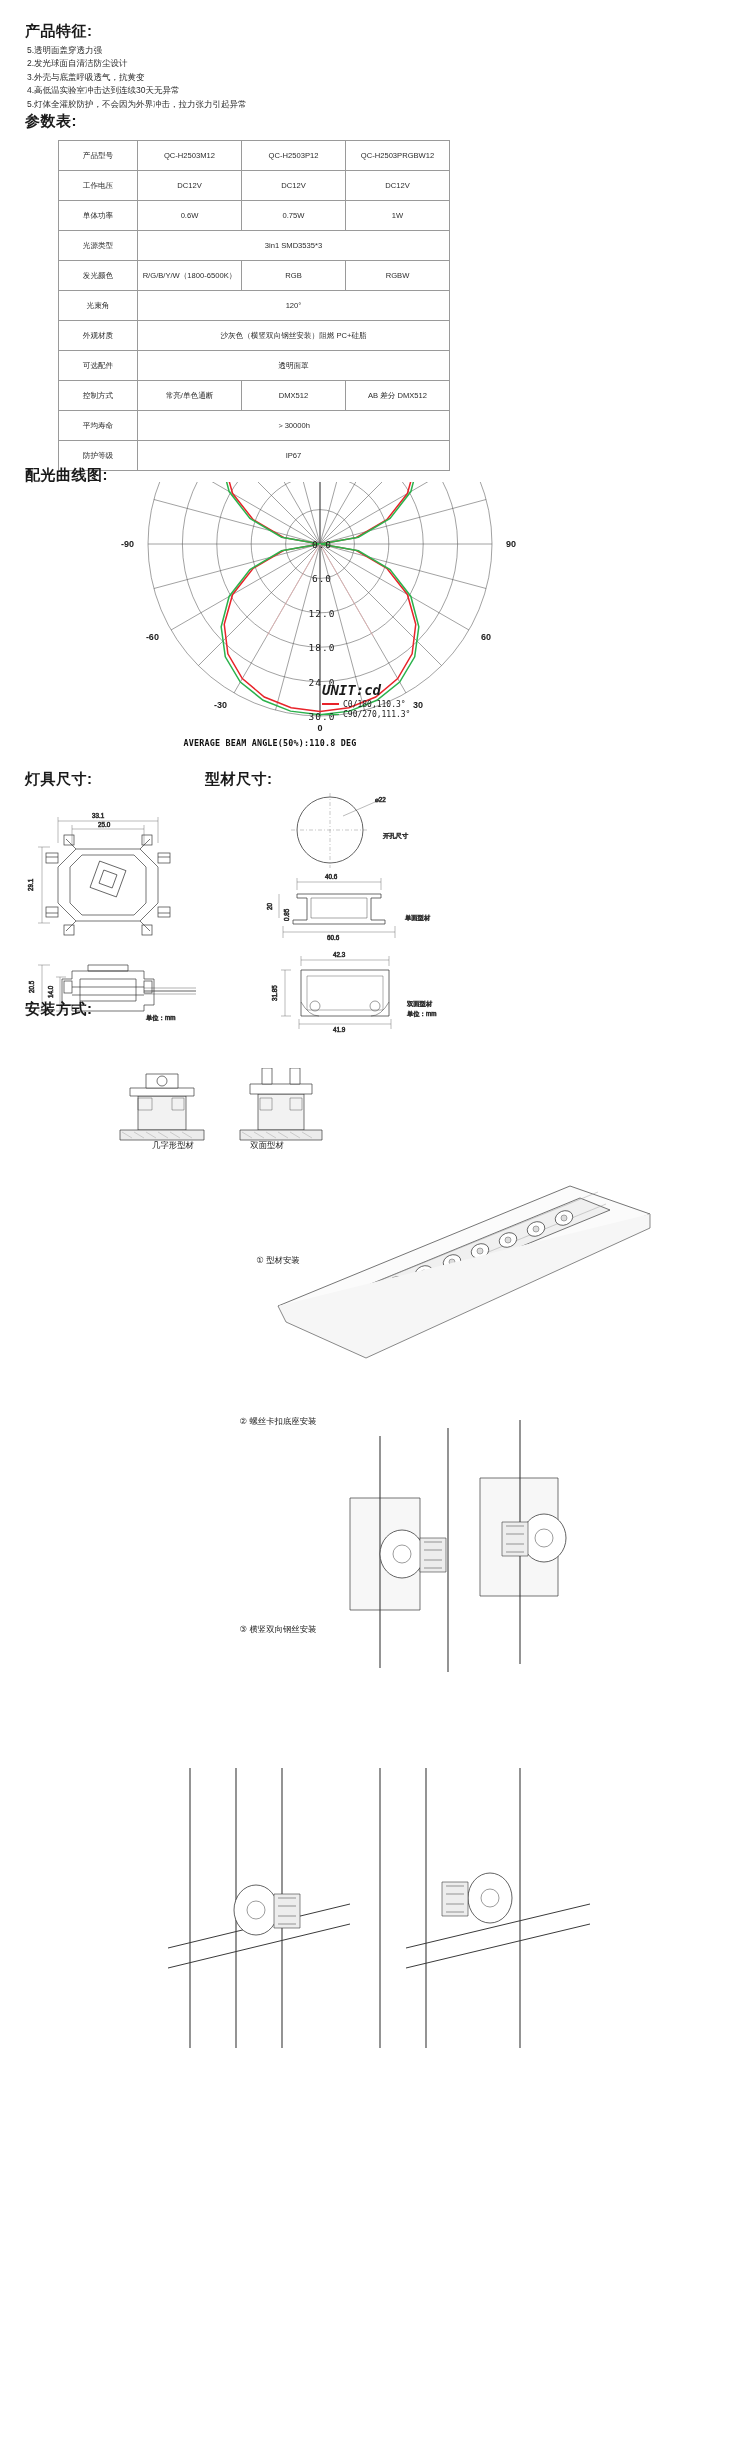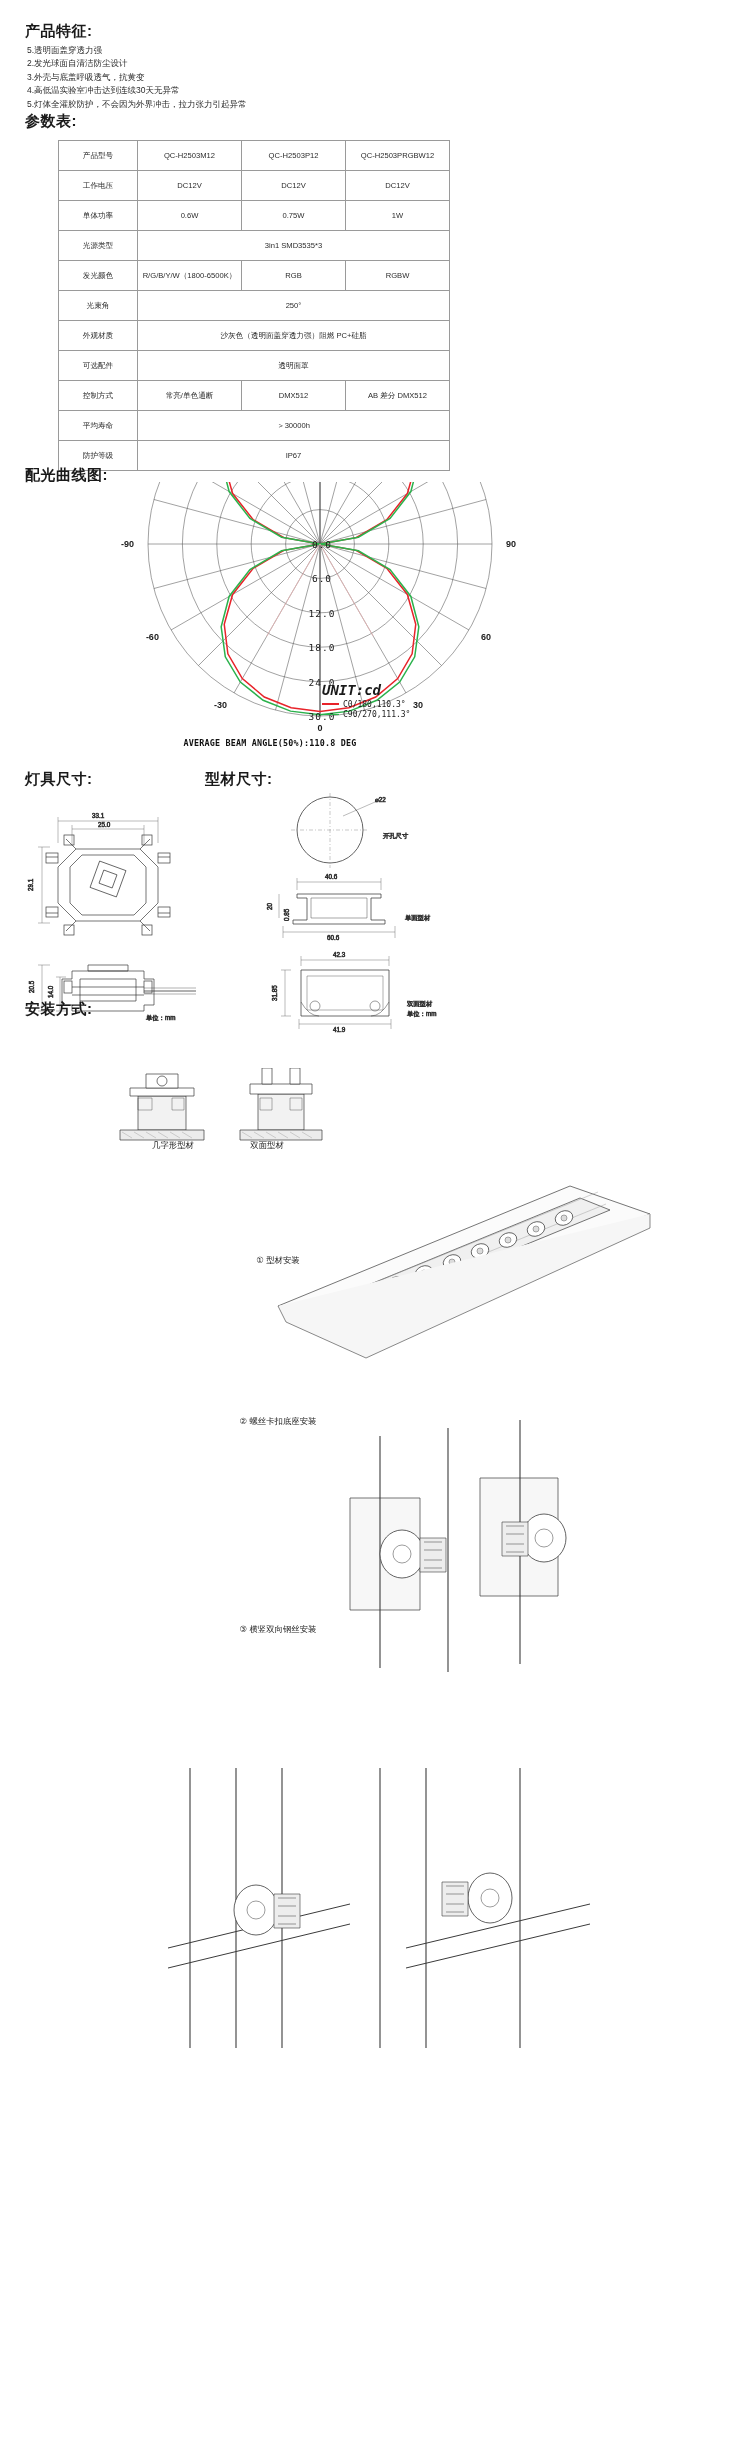--- a/index.html
+++ b/index.html
@@ -112,25 +112,25 @@
         <td colspan="3">3in1 SMD3535*3</td>
       </tr>
       <tr>
         <td class="lbl">发光颜色</td>
         <td>R/G/B/Y/W（1800-6500K）</td>
         <td>RGB</td>
         <td>RGBW</td>
       </tr>
       <tr>
         <td class="lbl">光束角</td>
-        <td colspan="3">250°</td>
+        <td colspan="3">120°</td>
       </tr>
       <tr>
         <td class="lbl">外观材质</td>
-        <td colspan="3">沙灰色（透明面盖穿透力强）阻燃 PC+硅脂</td>
+        <td colspan="3">沙灰色（横竖双向钢丝安装）阻燃 PC+硅脂</td>
       </tr>
       <tr>
         <td class="lbl">可选配件</td>
         <td colspan="3">透明面罩</td>
       </tr>
       <tr>
         <td class="lbl">控制方式</td>
         <td>常亮/单色通断</td>
         <td>DMX512</td>
         <td>AB 差分 DMX512</td>

